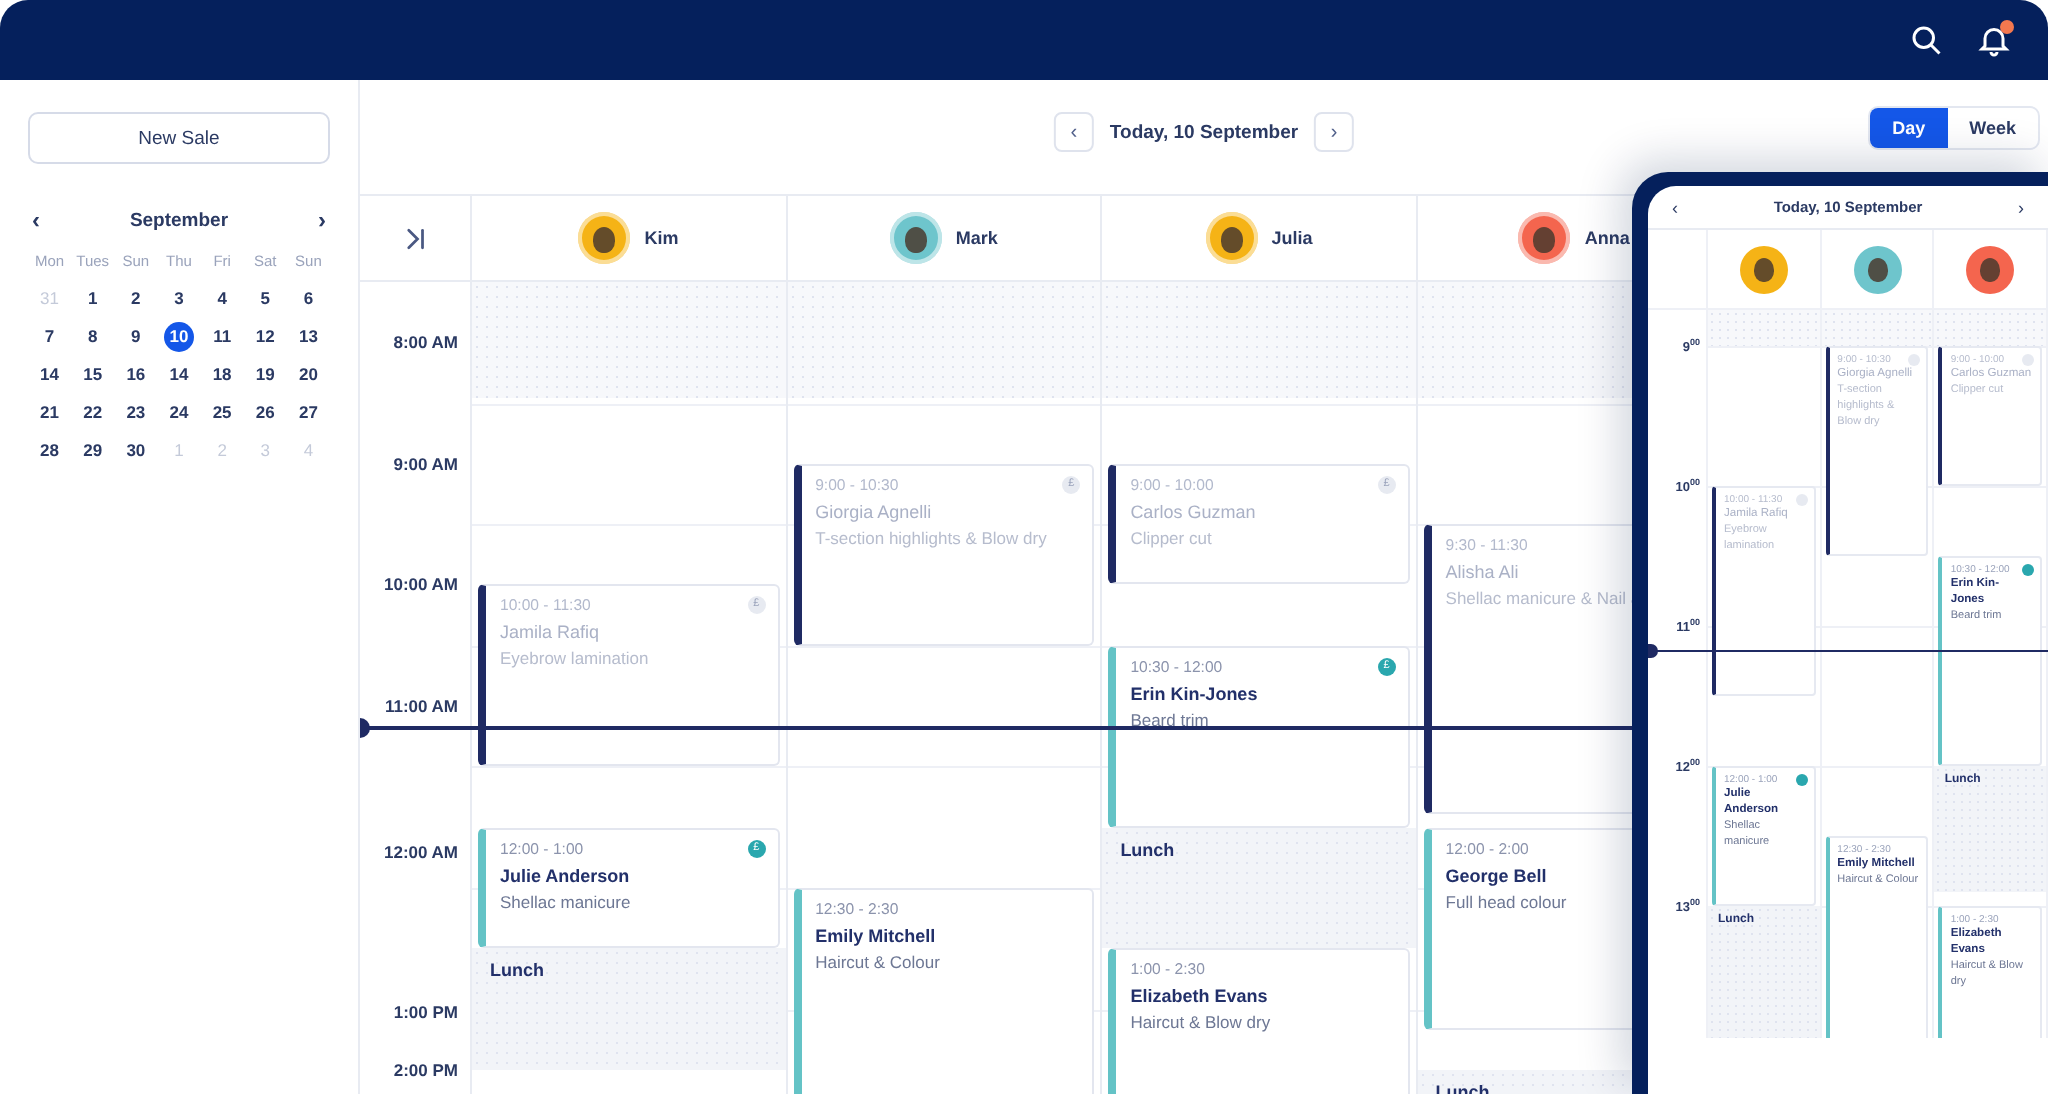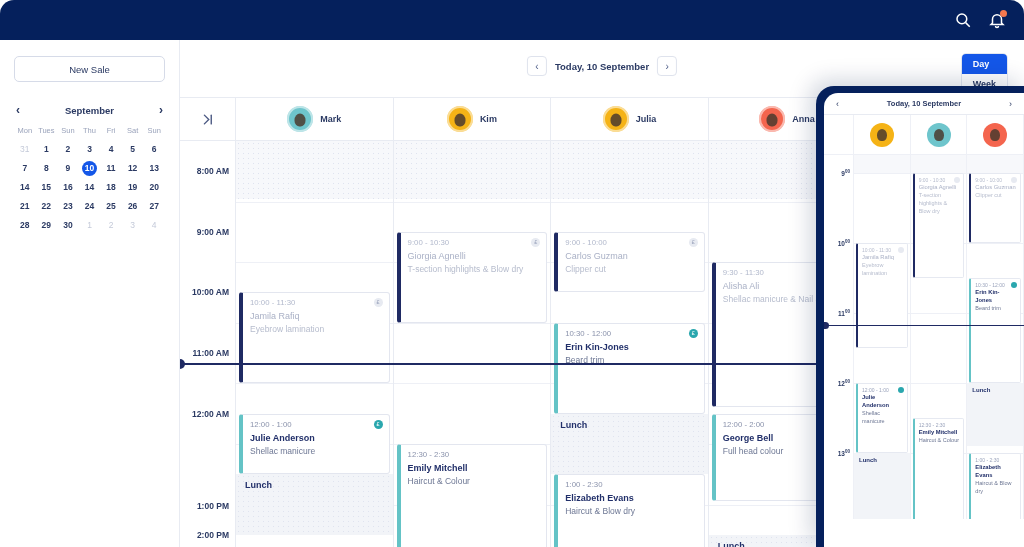--- a/index.html
+++ b/index.html
@@ -62,22 +62,22 @@
     position:absolute; left:50%; transform:translateX(-50%); top:16px;
     display:flex; align-items:center; gap:8px;
   }
   .nav-sq {
     width:20px; height:20px; border:1px solid #dfe3ed; border-radius:4px;
     display:flex; align-items:center; justify-content:center;
     color:#51608a; font-size:10px; cursor:pointer; background:#fff;
   }
   .date-lbl { font-size:9.5px; font-weight:700; color:#2b3a63; }
   .seg {
-    position:absolute; right:16px; top:13px; display:flex;
-    border:1px solid #e3e7f0; border-radius:5px; overflow:hidden; background:#fff;flex-direction:column;
+    position:absolute; right:4px; top:13px; display:flex;
+    border:1px solid #e3e7f0; border-radius:5px; overflow:hidden; background:#fff;
   }
   .seg div {
     font-size:9px; padding:5px 11px; cursor:pointer; color:#2b3a63; font-weight:600;
   }
   .seg div.on { background:#1457e8; color:#fff; }
 
   .grid-head { display:flex; height:44px; border-top:1px solid #e8ebf2; border-bottom:1px solid #e8ebf2; }
   .th-time {
     width:56px; flex:0 0 56px; display:flex; align-items:center; justify-content:center;
     color:#4a5882; font-size:13px; border-right:1px solid #e8ebf2; cursor:pointer;
@@ -291,26 +291,26 @@
 
     <div class="grid-head">
       <div class="th-time">
         <svg viewBox="0 0 24 24" width="15" height="15" fill="none" stroke="#4a5882" stroke-width="2.2" stroke-linecap="round">
           <polyline points="7,5 14,12 7,19"></polyline>
             <line x1="18" y1="5" x2="18" y2="19"></line>
         </svg>
       </div>
       <div id="staffHead" style="display:flex;flex:1 1 0;">
           <div class="th-staff">
+            <span class="av ring" style="background:#f5b316"></span>
+            <span class="staff-name">Kim</span>
+          </div>
+          <div class="th-staff">
             <span class="av ring" style="background:#6ec5cc"></span>
             <span class="staff-name">Mark</span>
-          </div>
-          <div class="th-staff">
-            <span class="av ring" style="background:#f5b316"></span>
-            <span class="staff-name">Kim</span>
           </div>
           <div class="th-staff">
             <span class="av ring" style="background:#f5b316"></span>
             <span class="staff-name">Julia</span>
           </div>
           <div class="th-staff">
             <span class="av ring" style="background:#f4654e"></span>
             <span class="staff-name">Anna</span>
           </div>
           <div class="th-staff">
@@ -319,21 +319,21 @@
           </div>
         </div>
     </div>
 
     <div class="grid-body">
       <div class="col-time" id="timeCol">
           <div class="tlabel" style="top: 30.2985px;">8:00 AM</div>
           <div class="tlabel" style="top: 90.8955px;">9:00 AM</div>
           <div class="tlabel" style="top: 151.493px;">10:00 AM</div>
           <div class="tlabel" style="top: 212.09px;">11:00 AM</div>
-          <div class="tlabel" style="top: 273px;">12:00 AM</div>
+          <div class="tlabel" style="top: 285px;">12:00 AM</div>
           <div class="tlabel" style="top: 333.284px; margin-top: 32px;">1:00 PM</div>
           <div class="tlabel" style="top: 393.881px;">2:00 PM</div>
         </div>
       <div id="staffCols" style="display:flex;flex:1 1 0;position:relative;">
           <div class="col-staff">
             <div class="hrline" style="top: 0px;"></div>
             <div class="hrline" style="top: 60.597px;"></div>
             <div class="hrline" style="top: 121.194px;"></div>
             <div class="hrline" style="top: 181.791px;"></div>
             <div class="hrline" style="top: 242.388px;"></div>
@@ -412,21 +412,21 @@
             <div class="hrline" style="top: 302.985px;"></div>
             <div class="hrline" style="top: 363.582px;"></div>
             <div class="dotzone" style="top: 0px; height: 57.5672px;"></div>
             <div class="lunch" style="top: 393.881px; height: 72.7164px;">Lunch</div>
             <div class="appt past" style="top: 121.194px; height: 145px;">
               <span class="badge grey">£</span>
               <div class="a-time">9:30 - 11:30</div>
               <div class="a-name">Alisha Ali</div>
               <div class="a-svc">Shellac manicure &amp; Nail art</div>
             </div>
-            <div class="appt teal" style="top: 272.687px; height: 87px;">
+            <div class="appt teal" style="top: 272.687px; height: 101px;">
               <span class="badge">£</span>
               <div class="a-time">12:00 - 2:00</div>
               <div class="a-name">George Bell</div>
               <div class="a-svc">Full head colour</div>
             </div>
           </div>
           <div class="col-staff">
             <div class="hrline" style="top: 0px;"></div>
             <div class="hrline" style="top: 60.597px;"></div>
             <div class="hrline" style="top: 121.194px;"></div>

